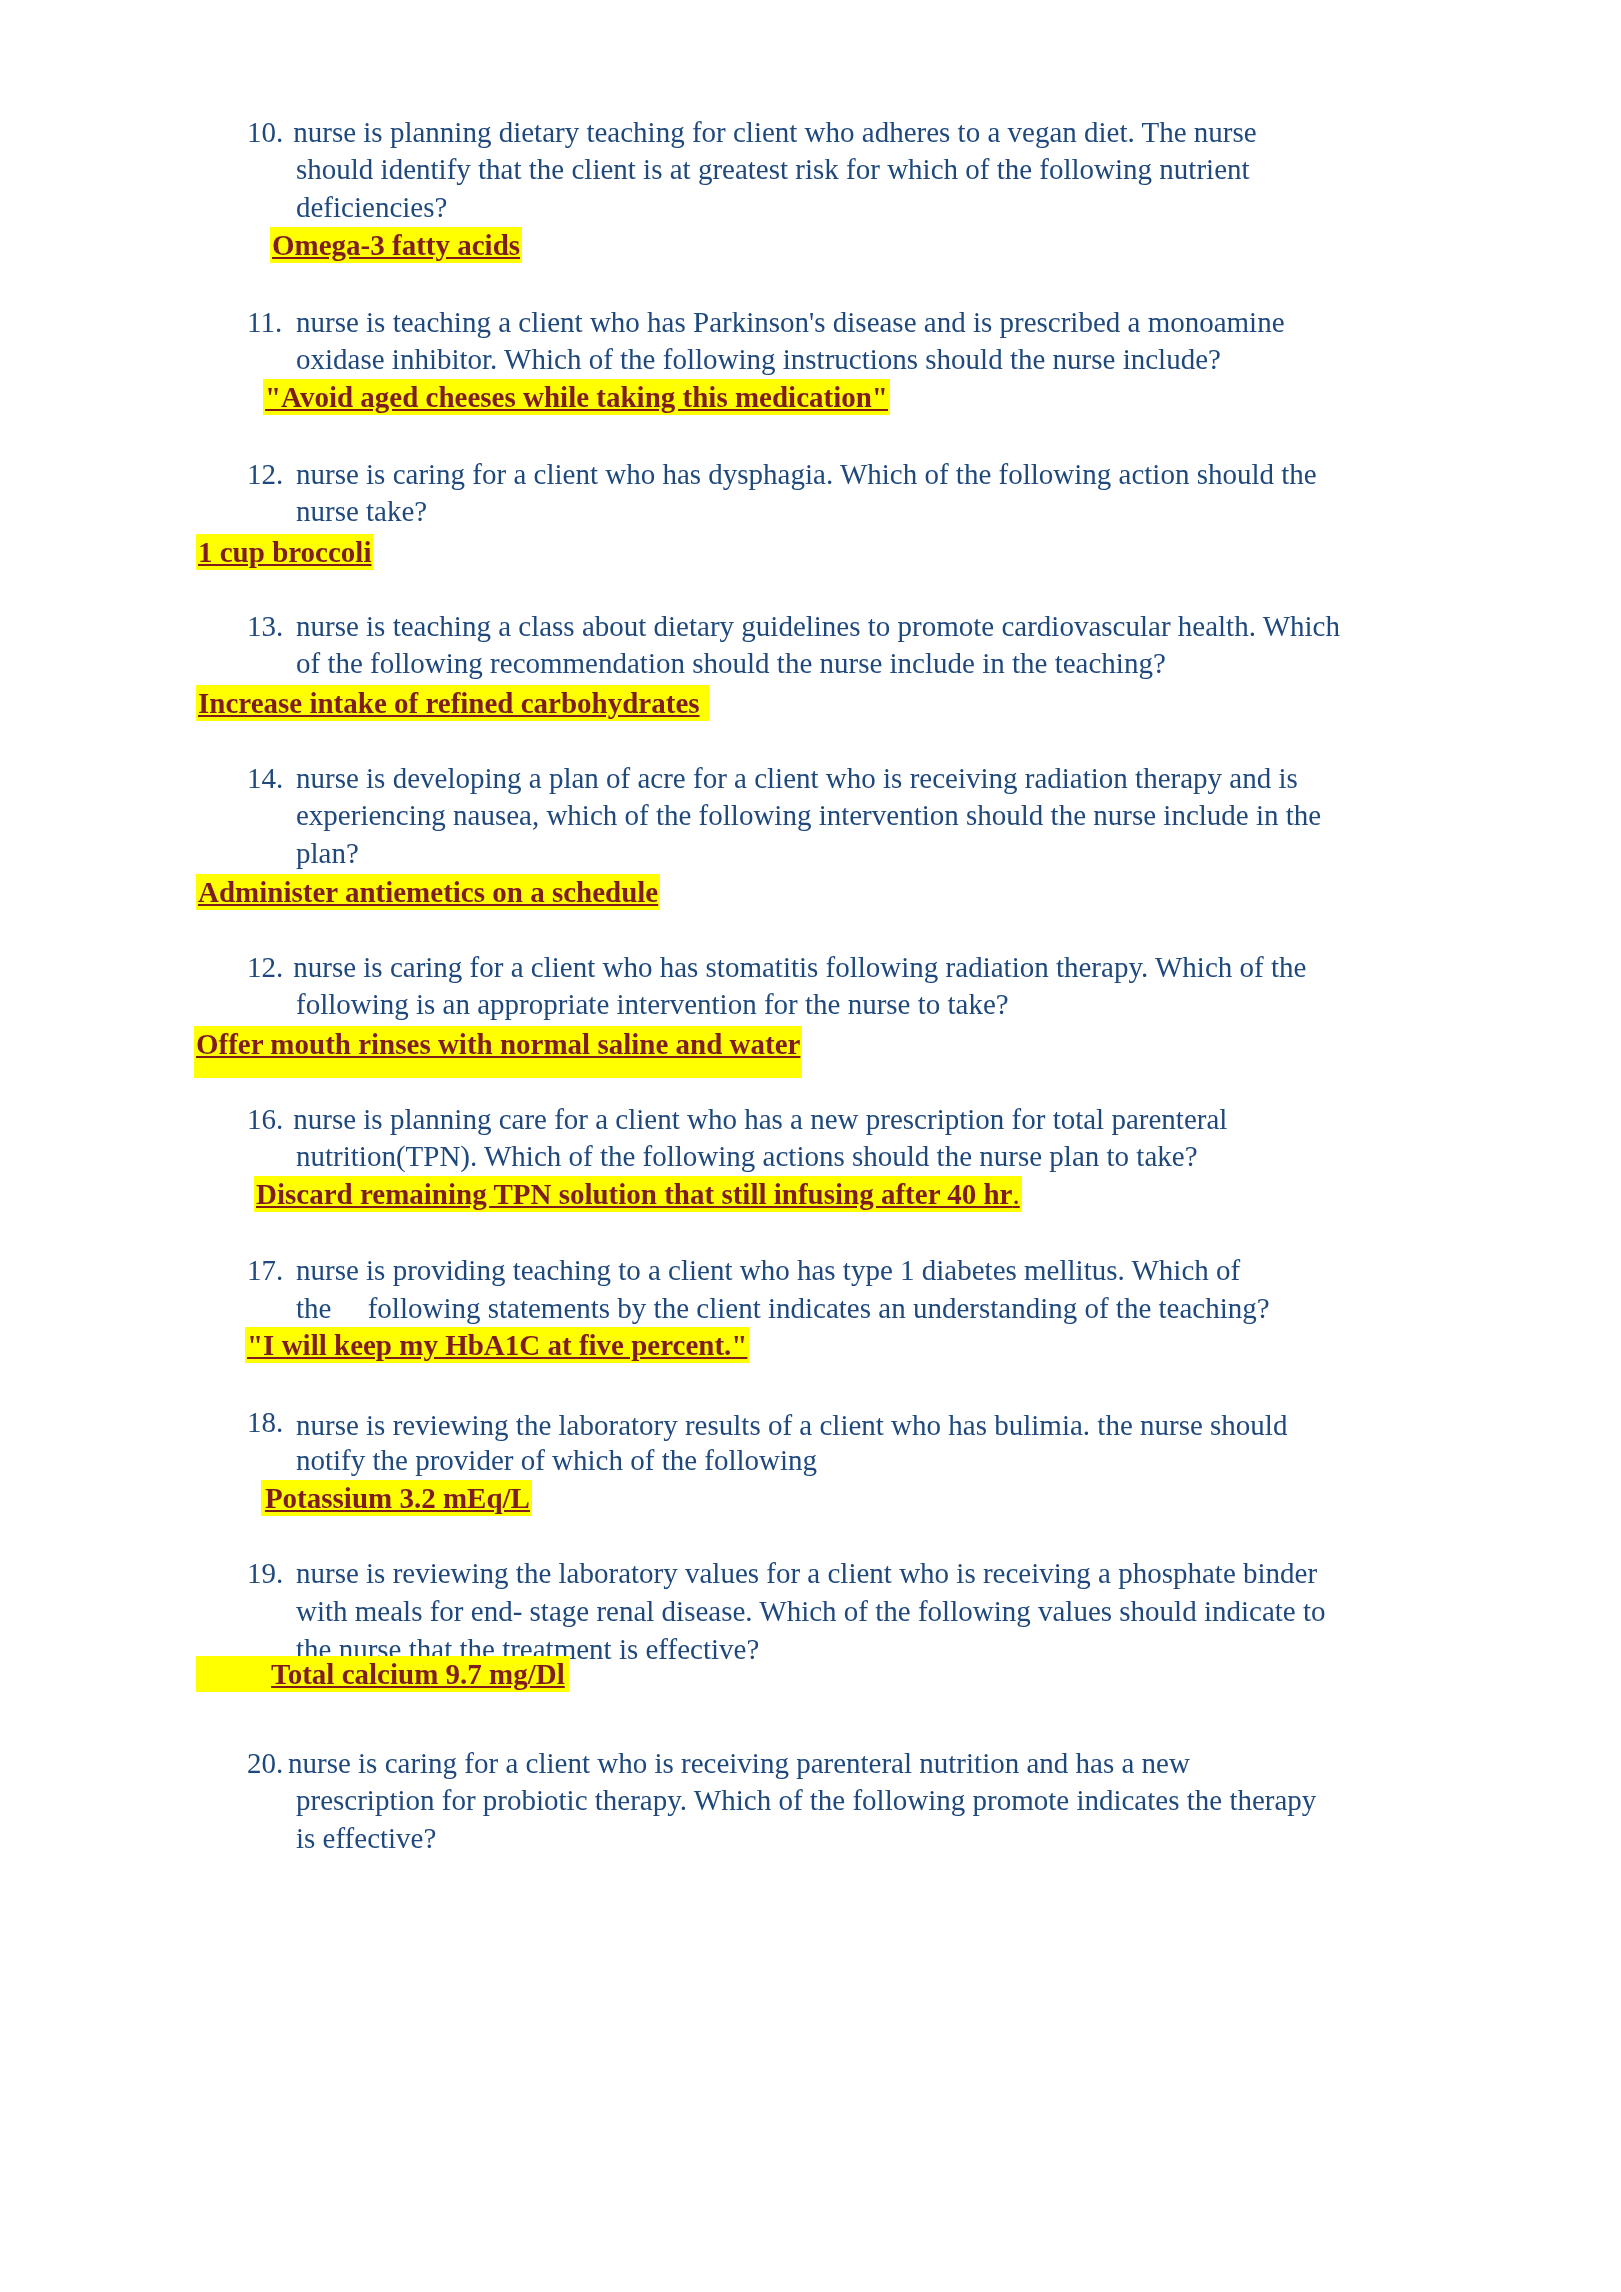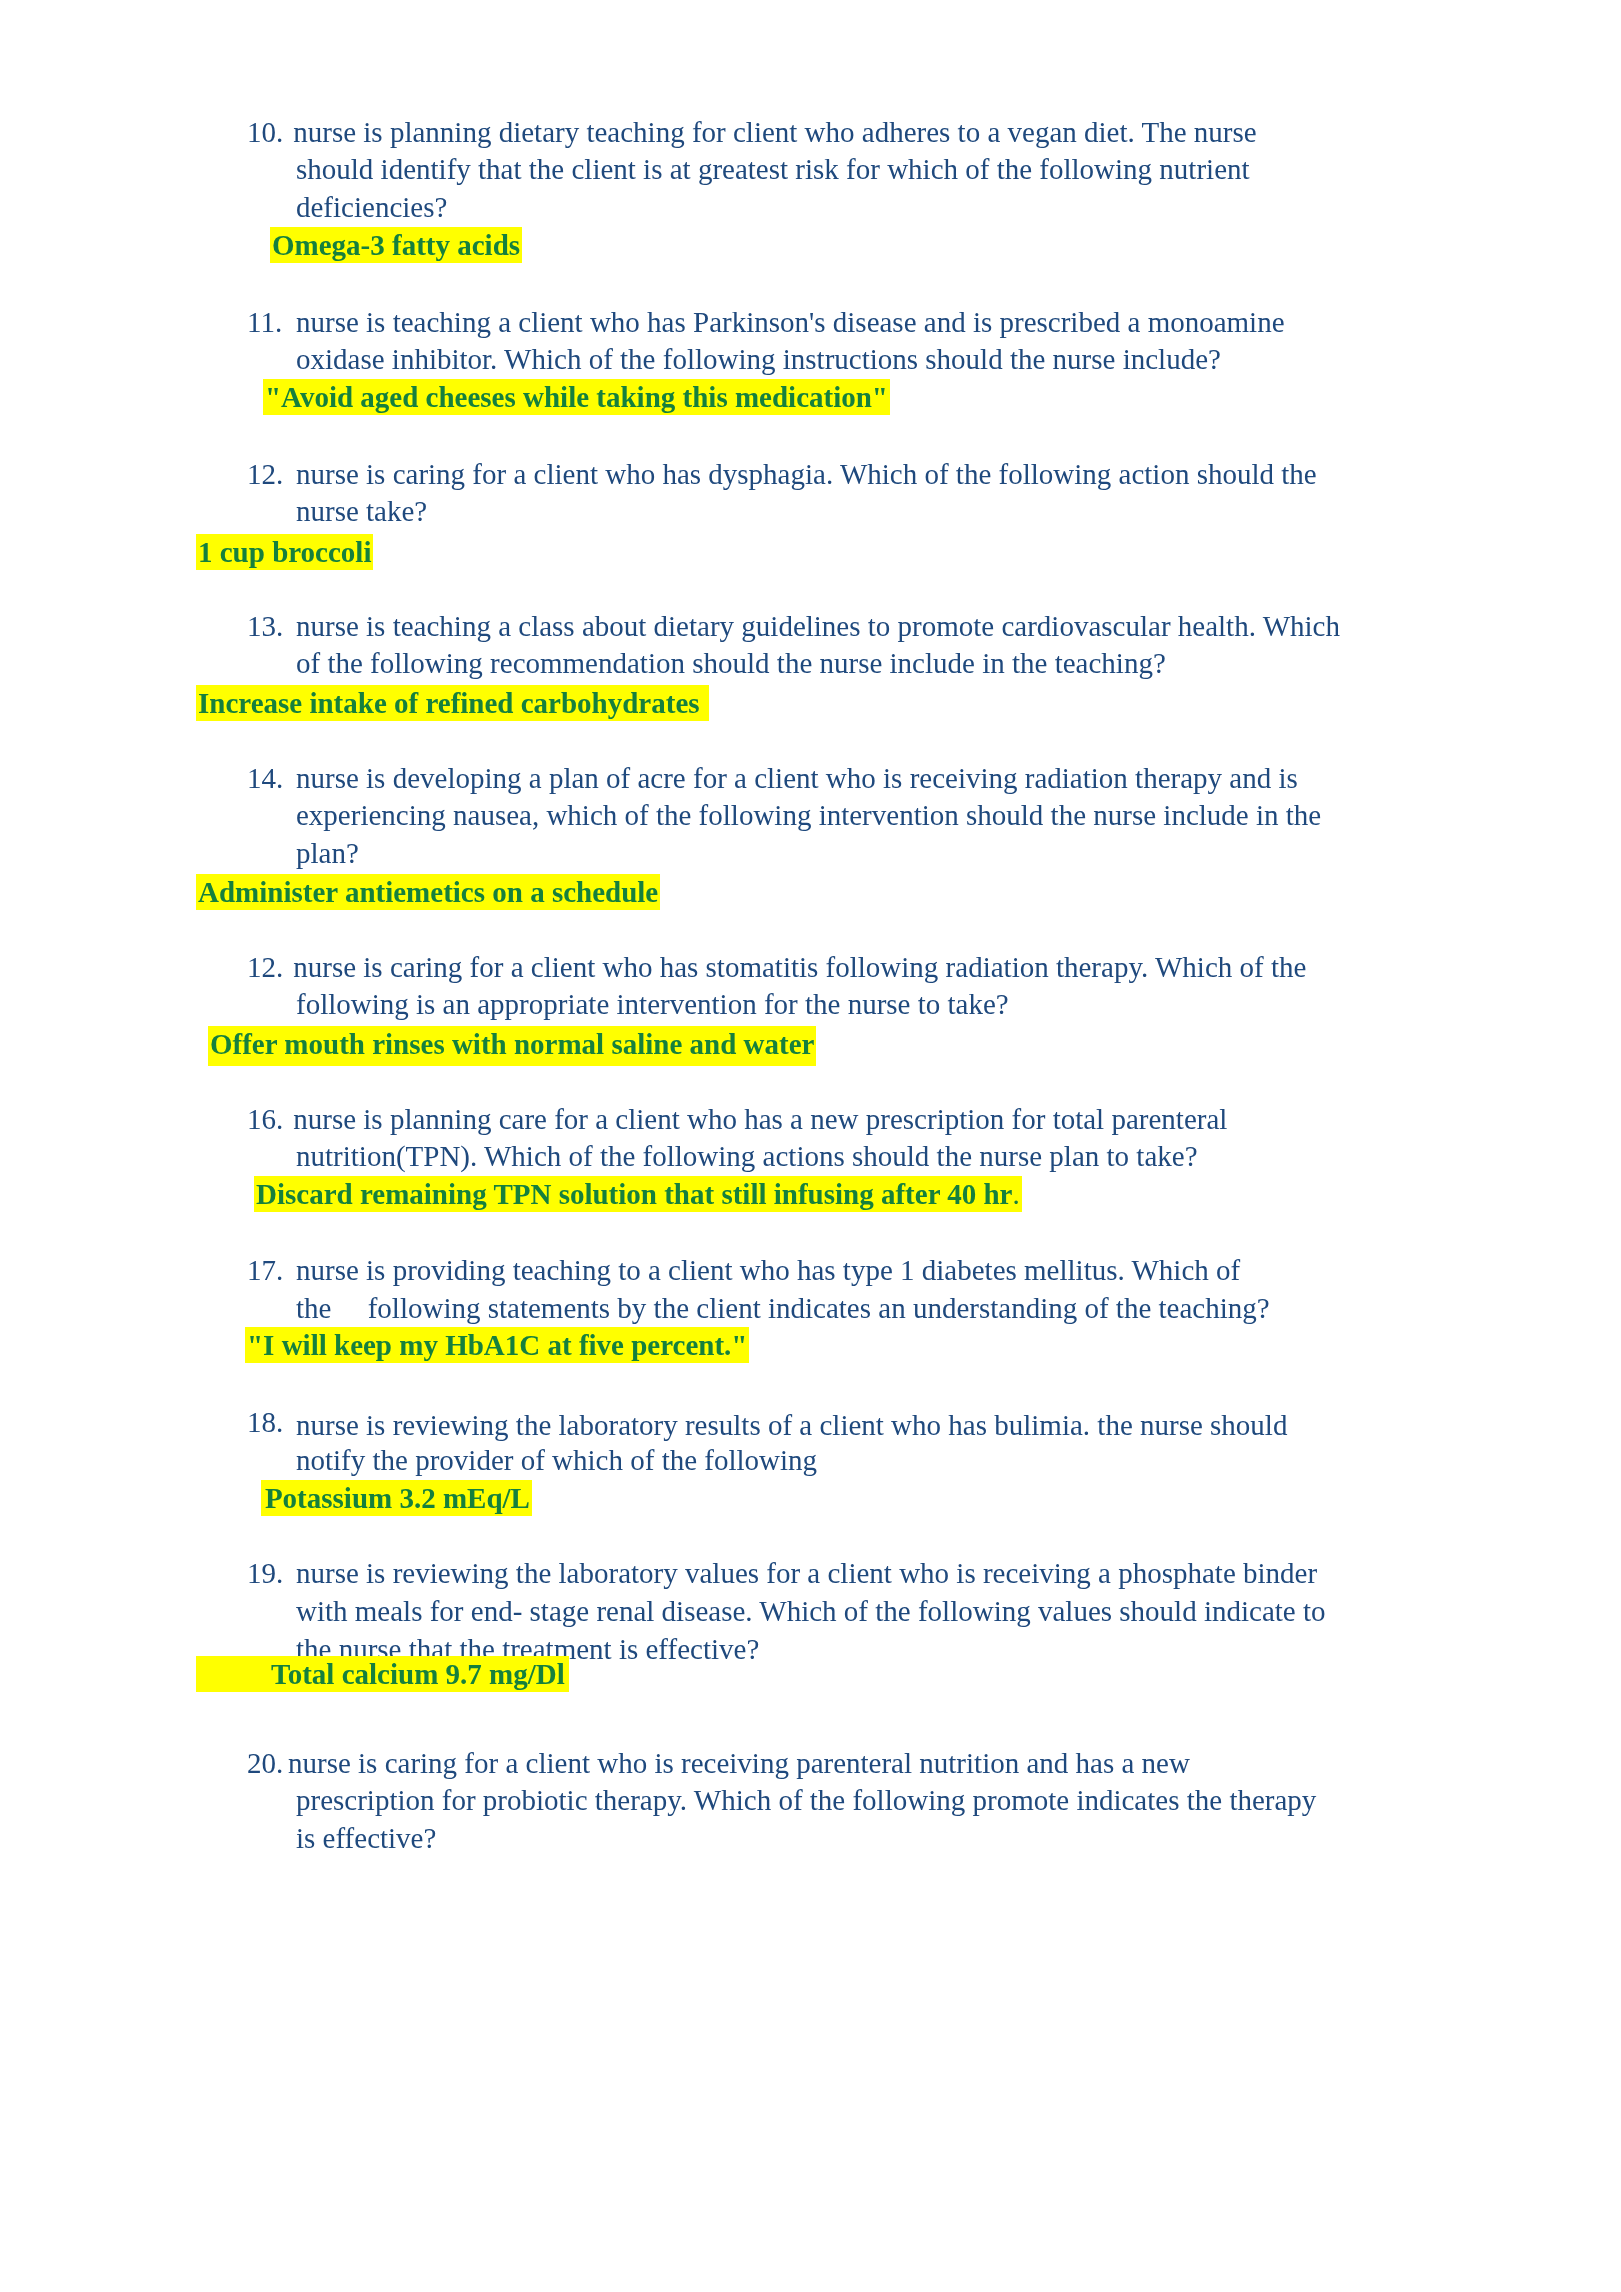--- a/index.html
+++ b/index.html
@@ -16,22 +16,23 @@
   }
   .num { position: absolute; }
   .ans {
     position: absolute;
     font-family: "Liberation Serif", "DejaVu Serif", serif;
     font-size: 29px;
     font-weight: bold;
     line-height: 36px;
     height: 36px;
     white-space: pre;
-    color: #15803d;
+    color: #7f1d1d;
     background: #FFFF00;
+    text-decoration: underline;
   }
   .ans .plain { font-weight: normal; }
 </style>
 </head>
 <body>
 
 <div class="page">
 
   <div>
     <div class="line num" style="left:247px; top:114px;">10.</div>
@@ -67,21 +68,21 @@
     <div class="line" style="left:296px; top:760px;">nurse is developing a plan of acre for a client who is receiving radiation therapy and is</div>
     <div class="line" style="left:296px; top:797px;">experiencing nausea, which of the following intervention should the nurse include in the</div>
     <div class="line" style="left:296px; top:835px;">plan?</div>
     <div class="ans" style="left:196px; top:874px; padding:0 2px 0 2px;">Administer antiemetics on a schedule</div>
   </div>
 
   <div>
     <div class="line num" style="left:247px; top:949px;">12.</div>
     <div class="line" style="left:286px; top:949px;"> nurse is caring for a client who has stomatitis following radiation therapy. Which of the</div>
     <div class="line" style="left:296px; top:986px;">following is an appropriate intervention for the nurse to take?</div>
-    <div class="ans" style="left:208px; top:1026px; padding:0 2px 4px 2px;">Offer mouth rinses with normal saline and water</div>
+    <div class="ans" style="left:194px; top:1026px; padding:0 2px 16px 2px;">Offer mouth rinses with normal saline and water</div>
   </div>
 
   <div>
     <div class="line num" style="left:247px; top:1101px;">16.</div>
     <div class="line" style="left:286px; top:1101px;"> nurse is planning care for a client who has a new prescription for total parenteral</div>
     <div class="line" style="left:296px; top:1138px;">nutrition(TPN). Which of the following actions should the nurse plan to take?</div>
     <div class="ans" style="left:254px; top:1176px; padding:0 2px 0 2px;"><span>Discard remaining TPN solution that still infusing after 40 hr</span><span class="plain">.</span></div>
   </div>
 
   <div>

